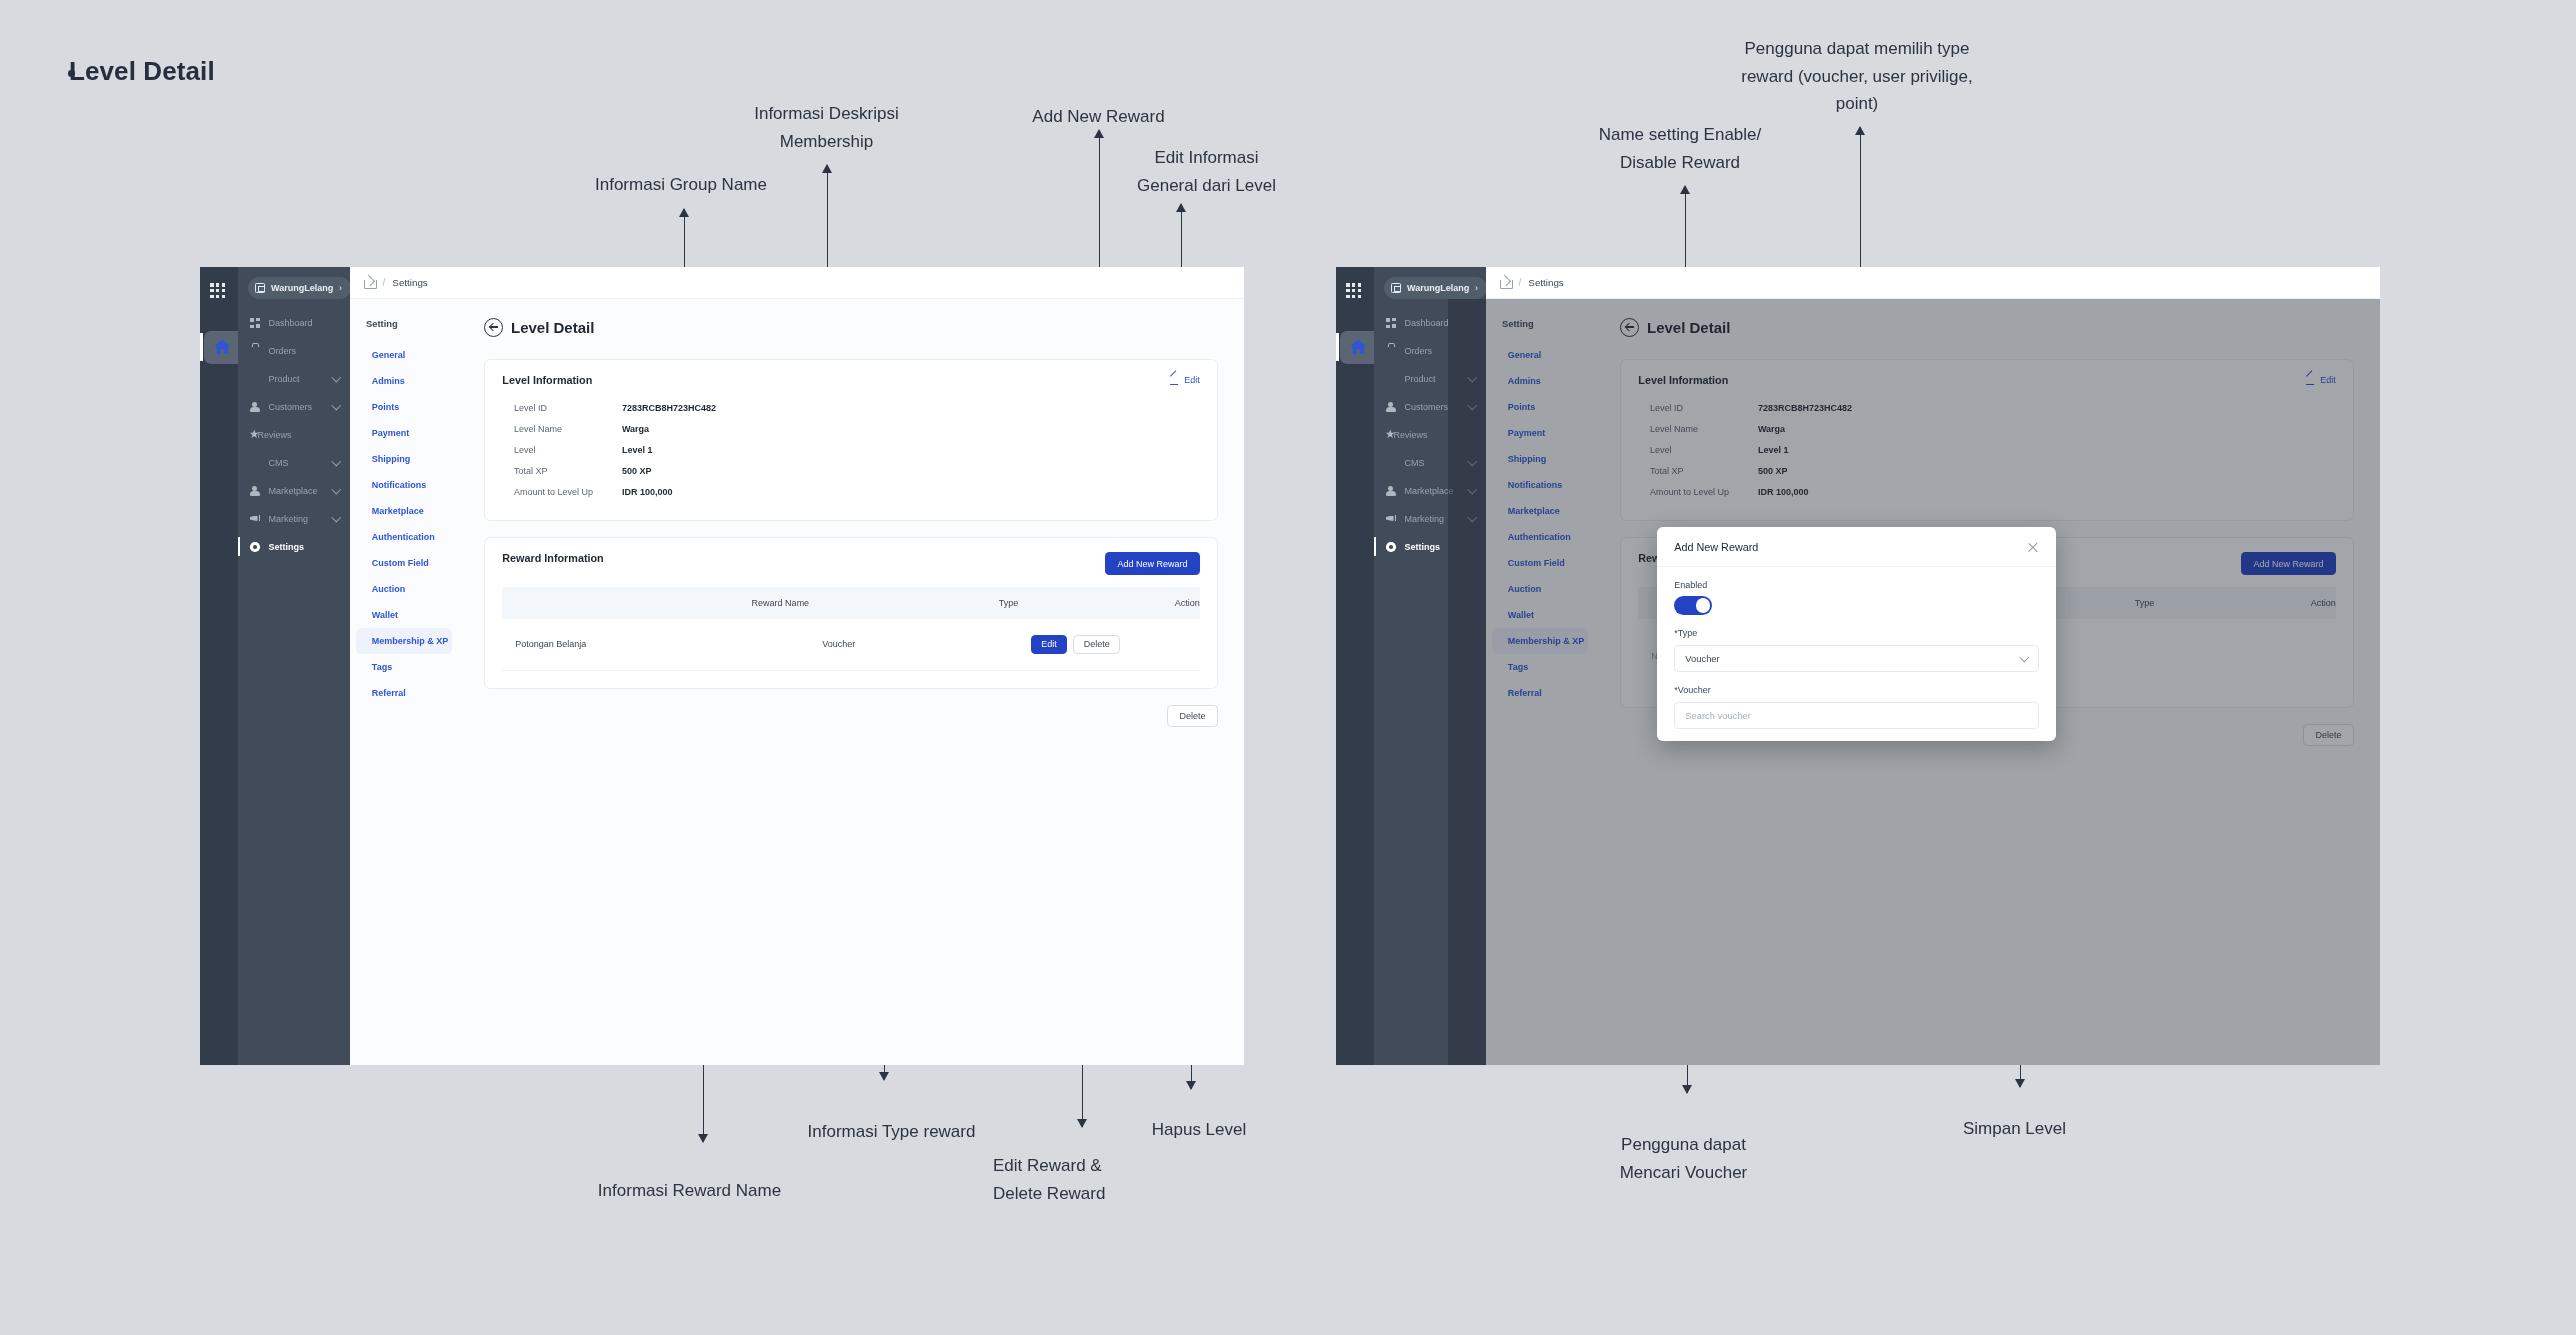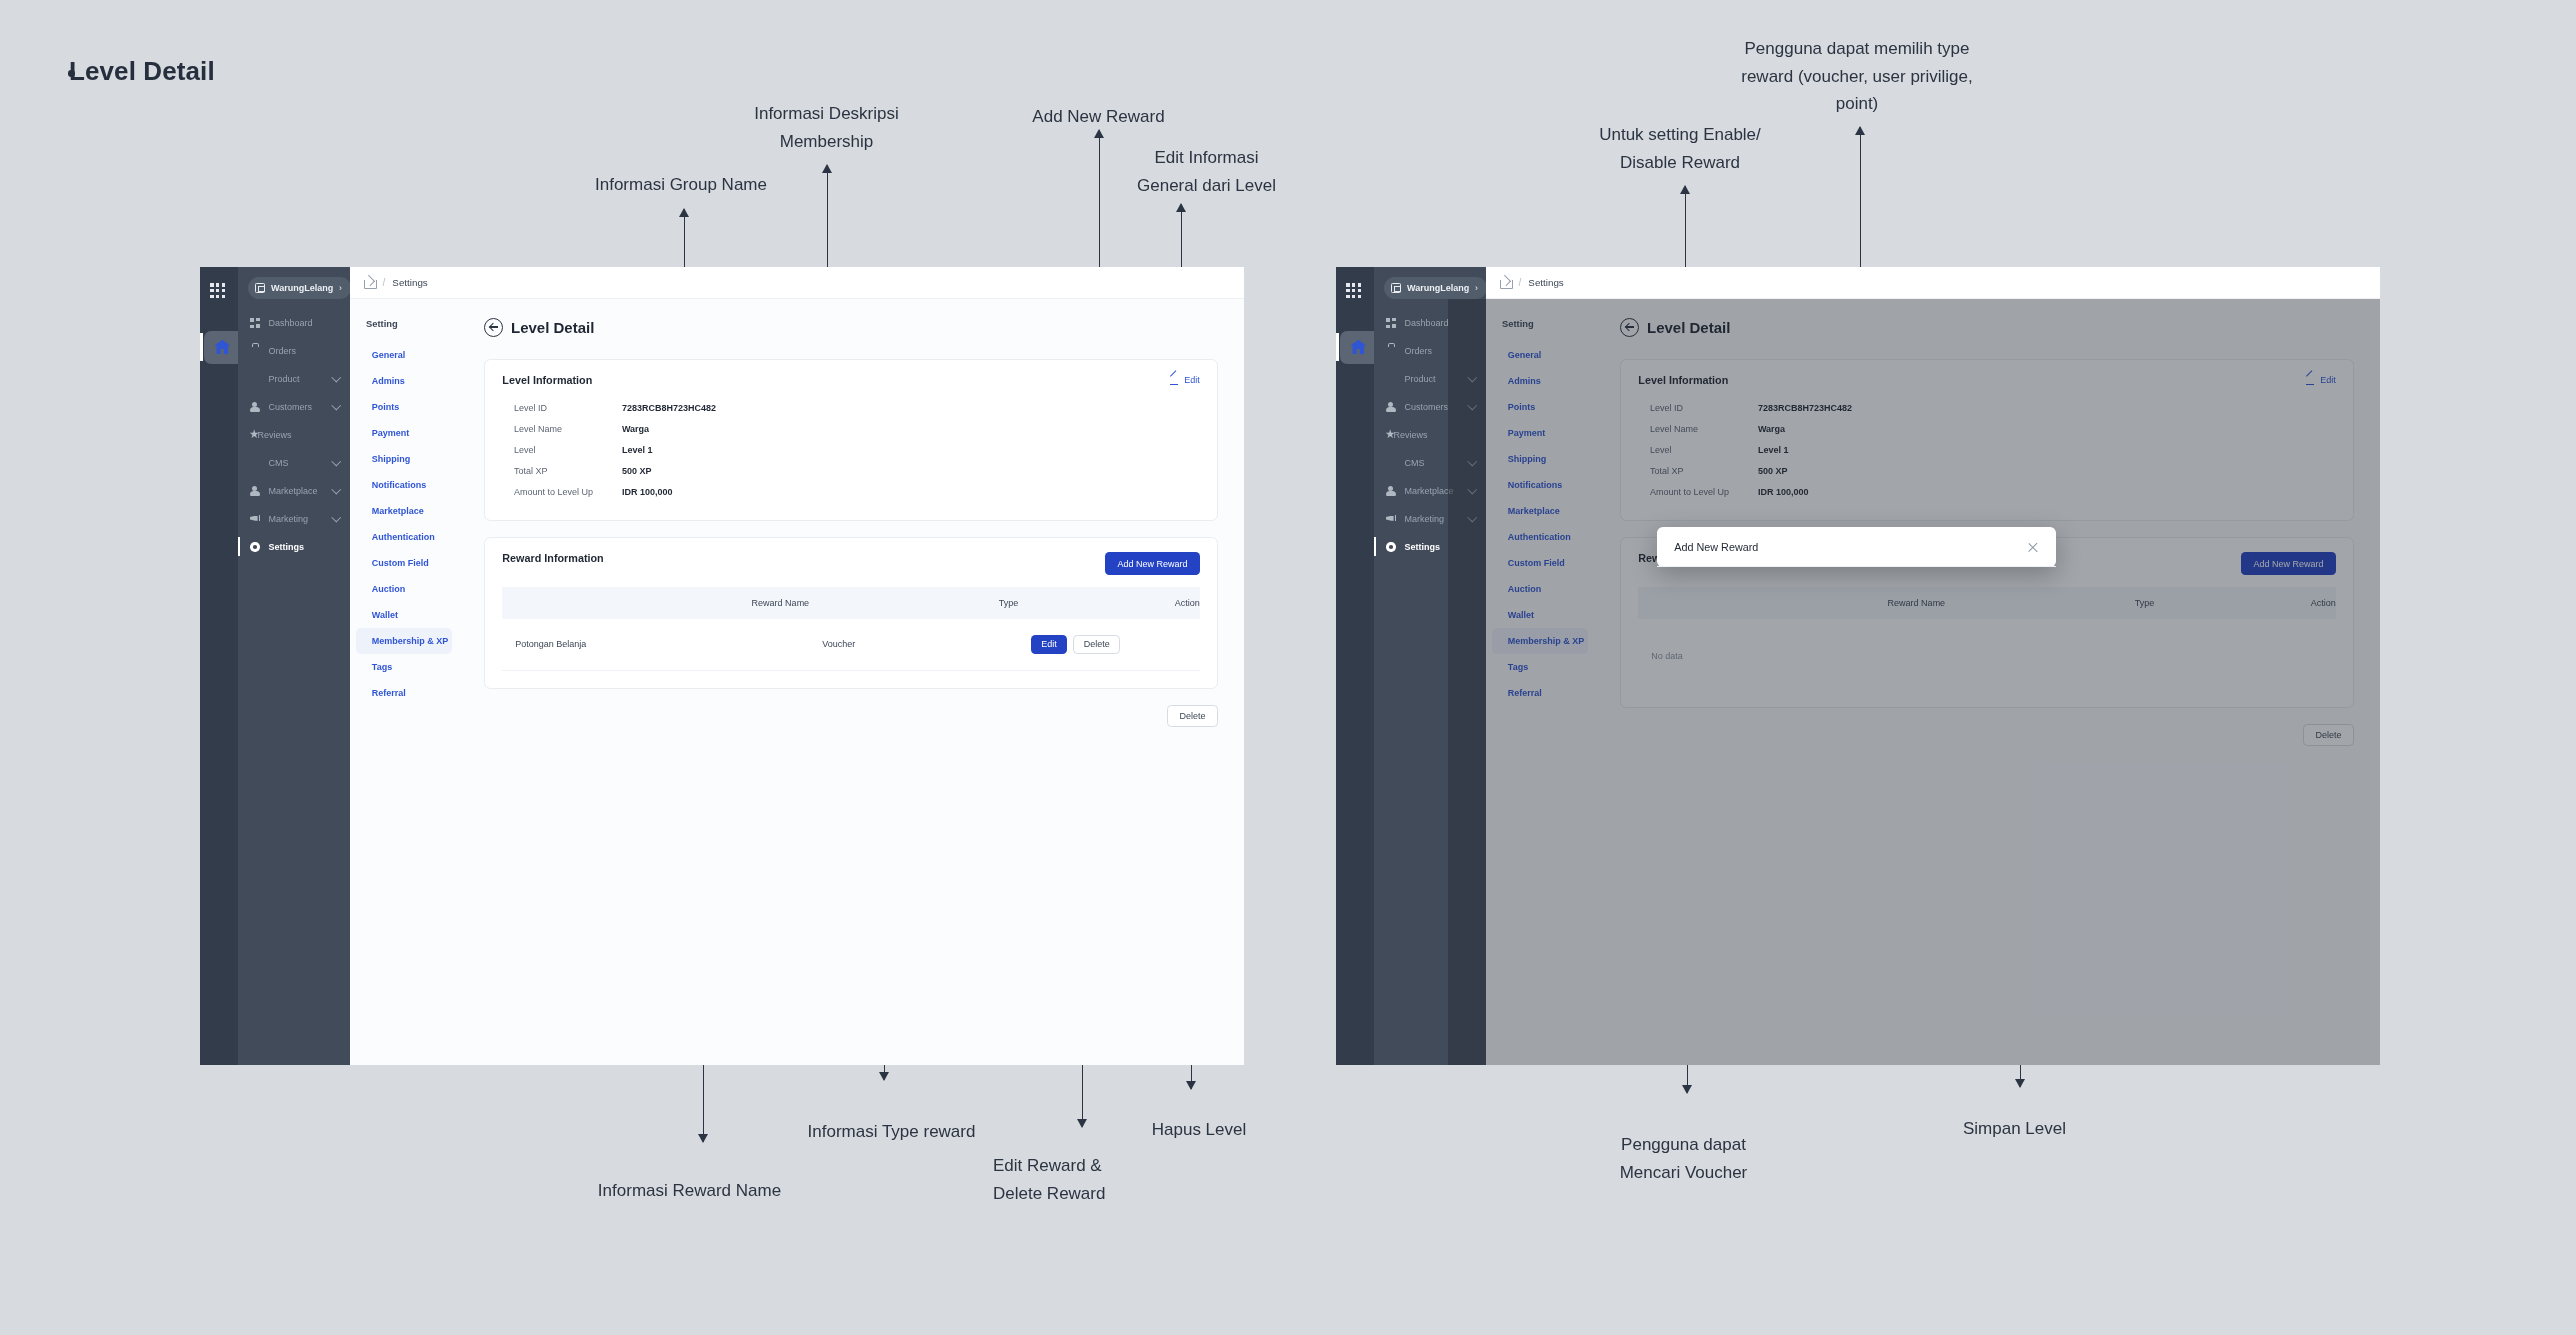--- a/index.html
+++ b/index.html
@@ -306,21 +306,21 @@
 
   <div class="anno" style="left:993px; top:1152px; width:166px; text-align:left;">Edit Reward &amp;
 Delete Reward</div>
   <div class="lead lead-dn" style="left:1082px; top:737px; height:390px;"></div>
   <div class="dot" style="left:1078px; top:730px;"></div>
 
   <div class="anno" style="left:1123px; top:1116px; width:152px;">Hapus Level</div>
   <div class="lead lead-dn" style="left:1191px; top:800px; height:289px;"></div>
   <div class="dot" style="left:1187px; top:793px;"></div>
 
-  <div class="anno" style="left:1586px; top:121px; width:188px;">Untuk setting Enable/
+  <div class="anno" style="left:1586px; top:121px; width:188px;">Name setting Enable/
 Disable Reward</div>
   <div class="lead lead-up" style="left:1685px; top:186px; height:394px;"></div>
   <div class="dot" style="left:1680px; top:574px;"></div>
 
   <div class="anno" style="left:1734px; top:35px; width:246px;">Pengguna dapat memilih type
 reward (voucher, user privilige,
 point)</div>
   <div class="lead lead-up" style="left:1860px; top:127px; height:527px;"></div>
   <div class="dot" style="left:1856px; top:652px;"></div>
 
@@ -673,17 +673,30 @@
       </div>
     </div>
 
     <div class="dim"></div>
 
     <div class="modal" style="left:321px; top:260px;">
       <div class="modal-head">
         <span class="modal-title">Add New Reward</span>
         <span class="x-ico"></span>
       </div>
+      <div class="modal-body">
+        <div class="fld-label">Enabled</div>
+        <div class="toggle"></div>
+
+        <div class="fld-label mt18">*Type</div>
+        <div class="select">
+          <span>Voucher</span>
+          <span class="sel-chev"></span>
+        </div>
+
+        <div class="fld-label mt18">*Voucher</div>
+        <div class="input">Search voucher</div>
+      </div>
     </div>
   </div>
 
 </div>
 
 
 </body></html>

